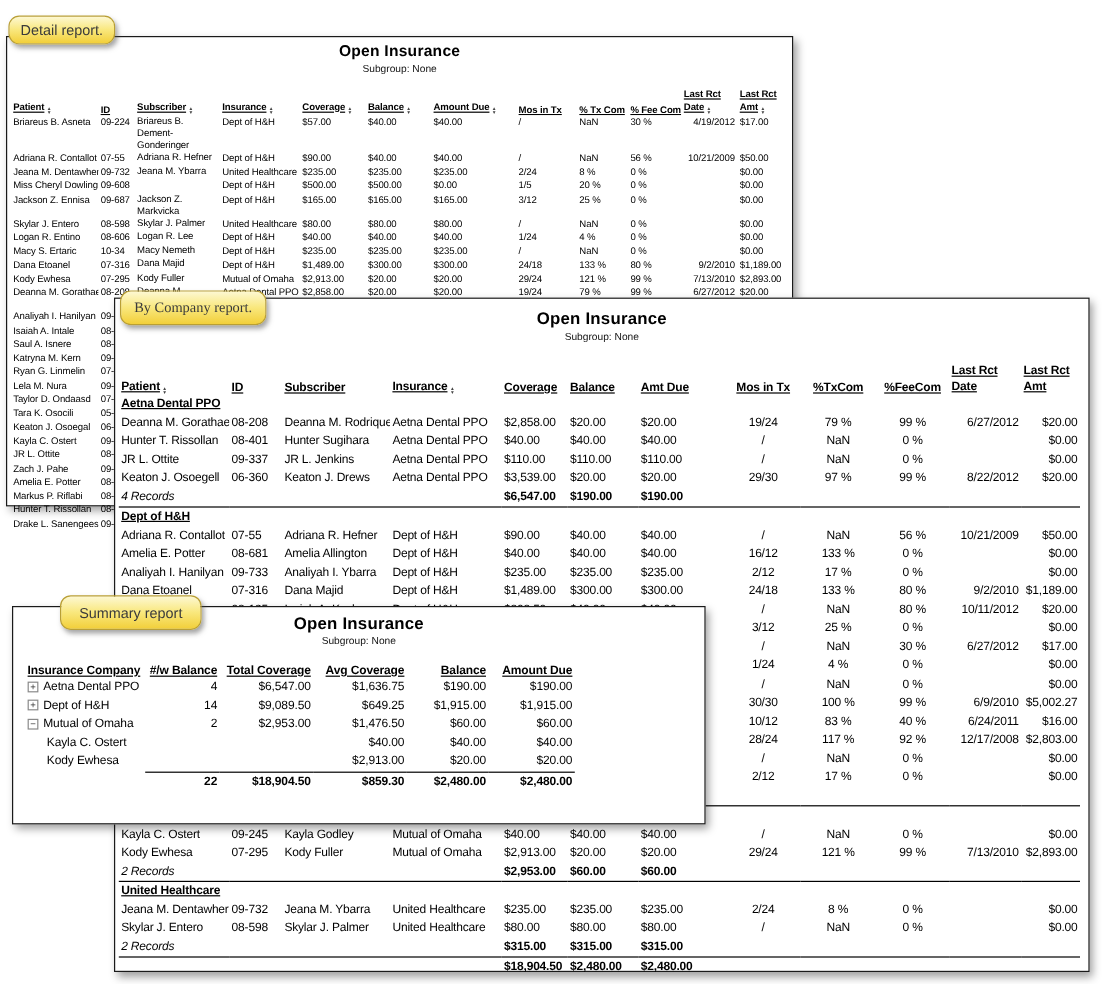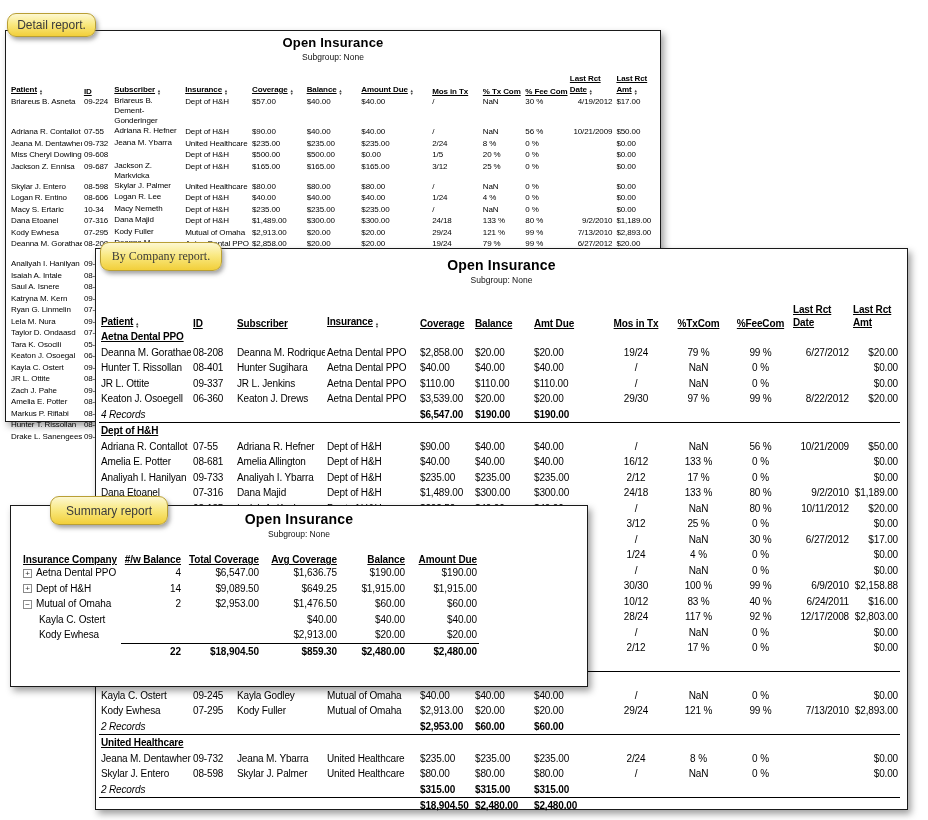--- a/index.html
+++ b/index.html
@@ -631,21 +631,21 @@
           <td></td>
           <td></td>
           <td></td>
           <td></td>
           <td></td>
           <td></td>
           <td>30/30</td>
           <td>100 %</td>
           <td>99 %</td>
           <td>6/9/2010</td>
-          <td>$2,158.88</td>
+          <td>$5,002.27</td>
         </tr>
         <tr>
           <td></td>
           <td></td>
           <td></td>
           <td></td>
           <td></td>
           <td></td>
           <td></td>
           <td>10/12</td>

